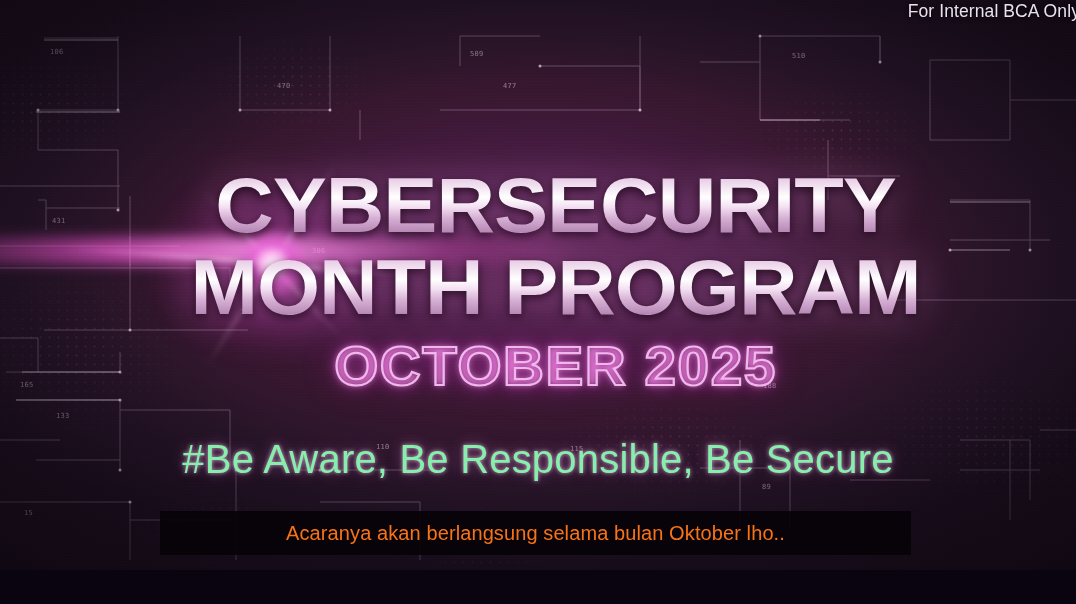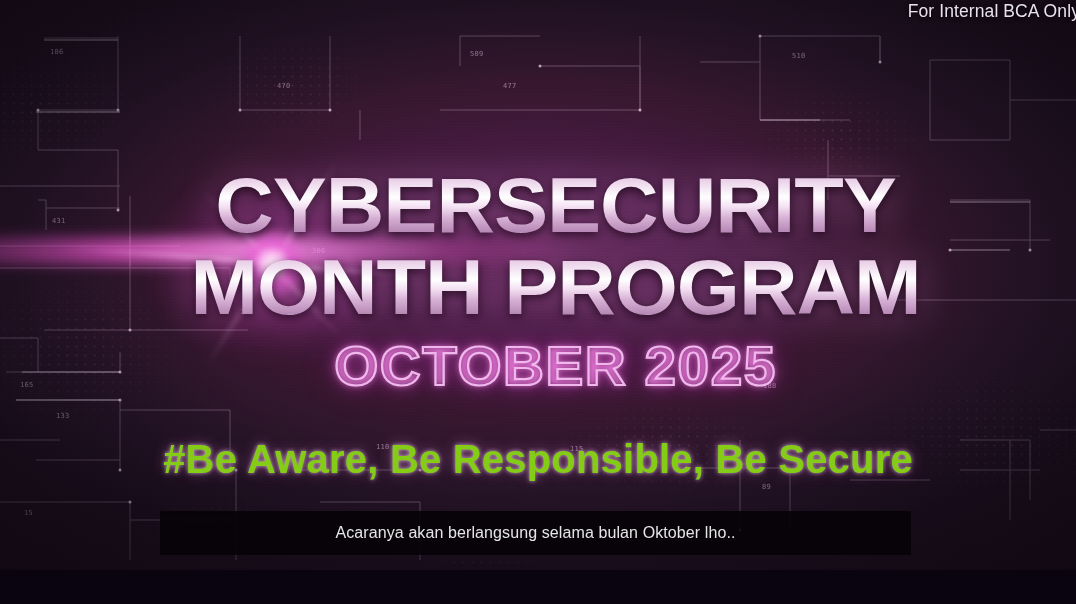--- a/index.html
+++ b/index.html
@@ -151,44 +151,44 @@
       0 0 34px rgba(220,50,200,.35);
     transform: scaleX(1.03);
   }
 
   .tagline {
     position: absolute;
     left: 0; right: 0; top: 436px;
     text-align: center;
     font-size: 40px;
     line-height: 46px;
-    font-weight: 700;
+    font-weight: 400;
     letter-spacing: .2px;
-    color: #84cc16;
+    color: #86efac;
     text-shadow:
       0 0 4px rgba(255,220,255,.7),
       0 0 14px rgba(255,150,240,.45),
       0 2px 6px rgba(25,2,22,.8);
   }
 
   
   .caption-bar {
     position: absolute;
     left: 160px; top: 511px;
     width: 751px; height: 44px;
     background: rgba(5,2,7,.90);
     display: flex;
     align-items: center;
     justify-content: center;
   }
   .caption-text {
-    font-size: 16px;
+    font-size: 20px;
     line-height: 26px;
     letter-spacing: .1px;
-    color: #e5e5e5;
+    color: #f97316;
     white-space: nowrap;
   }
 
   
   .letterbox-bottom {
     position: absolute;
     left: 0; right: 0; bottom: 0;
     height: 34px;
     background: #0a0410;
   }

